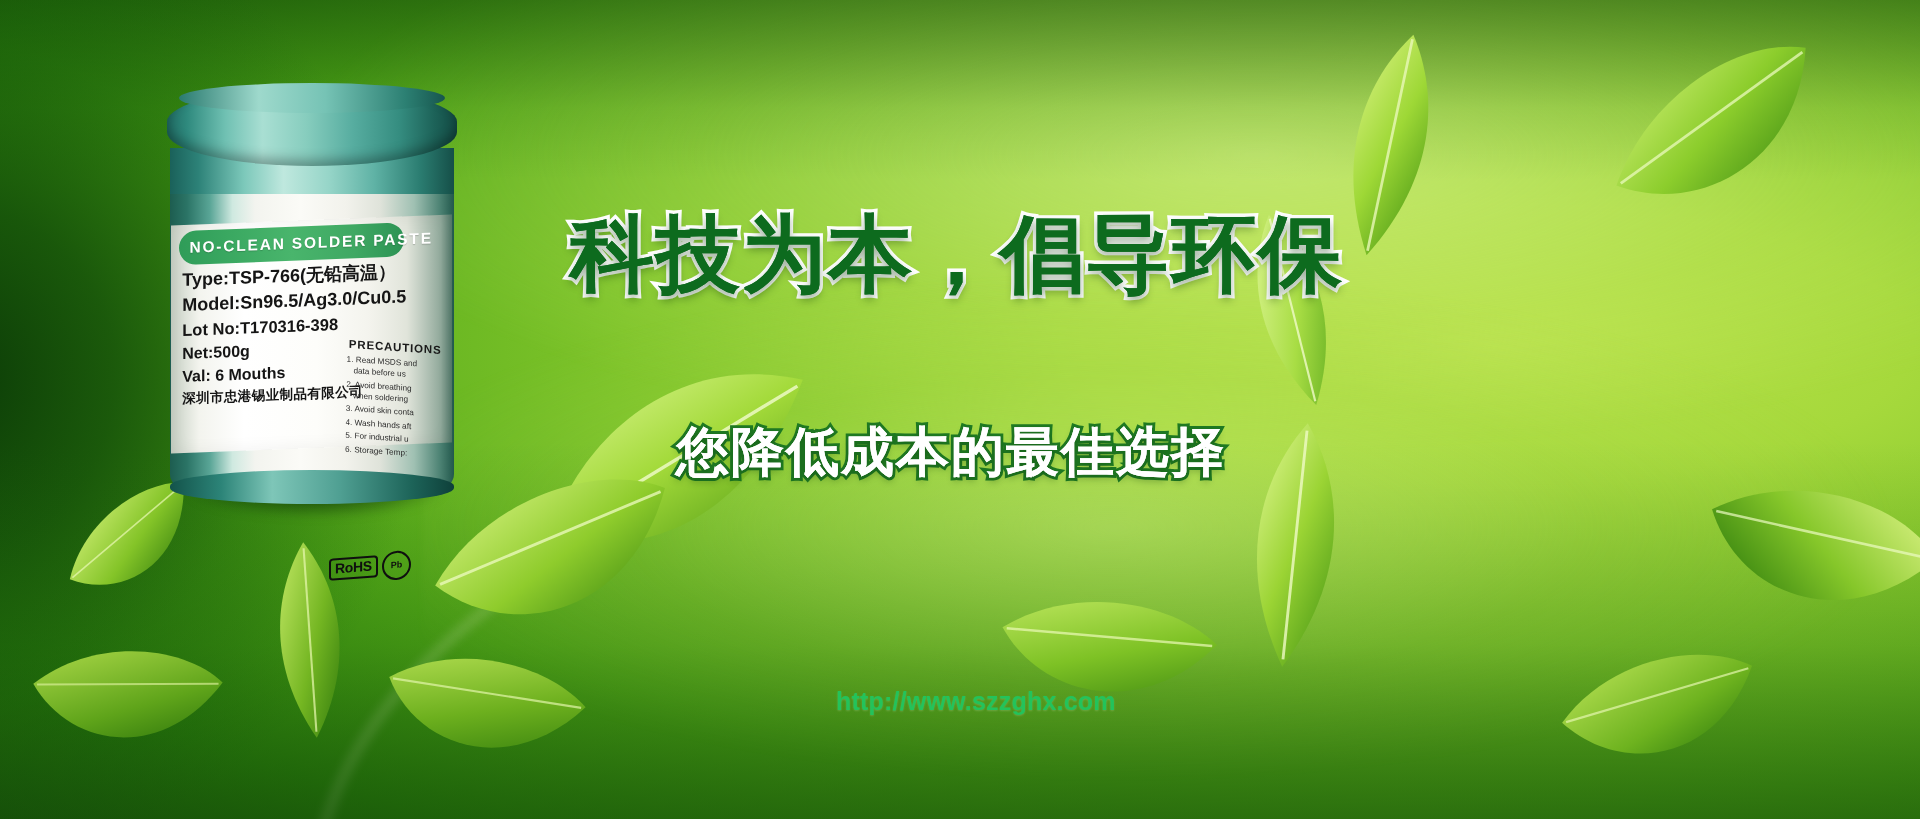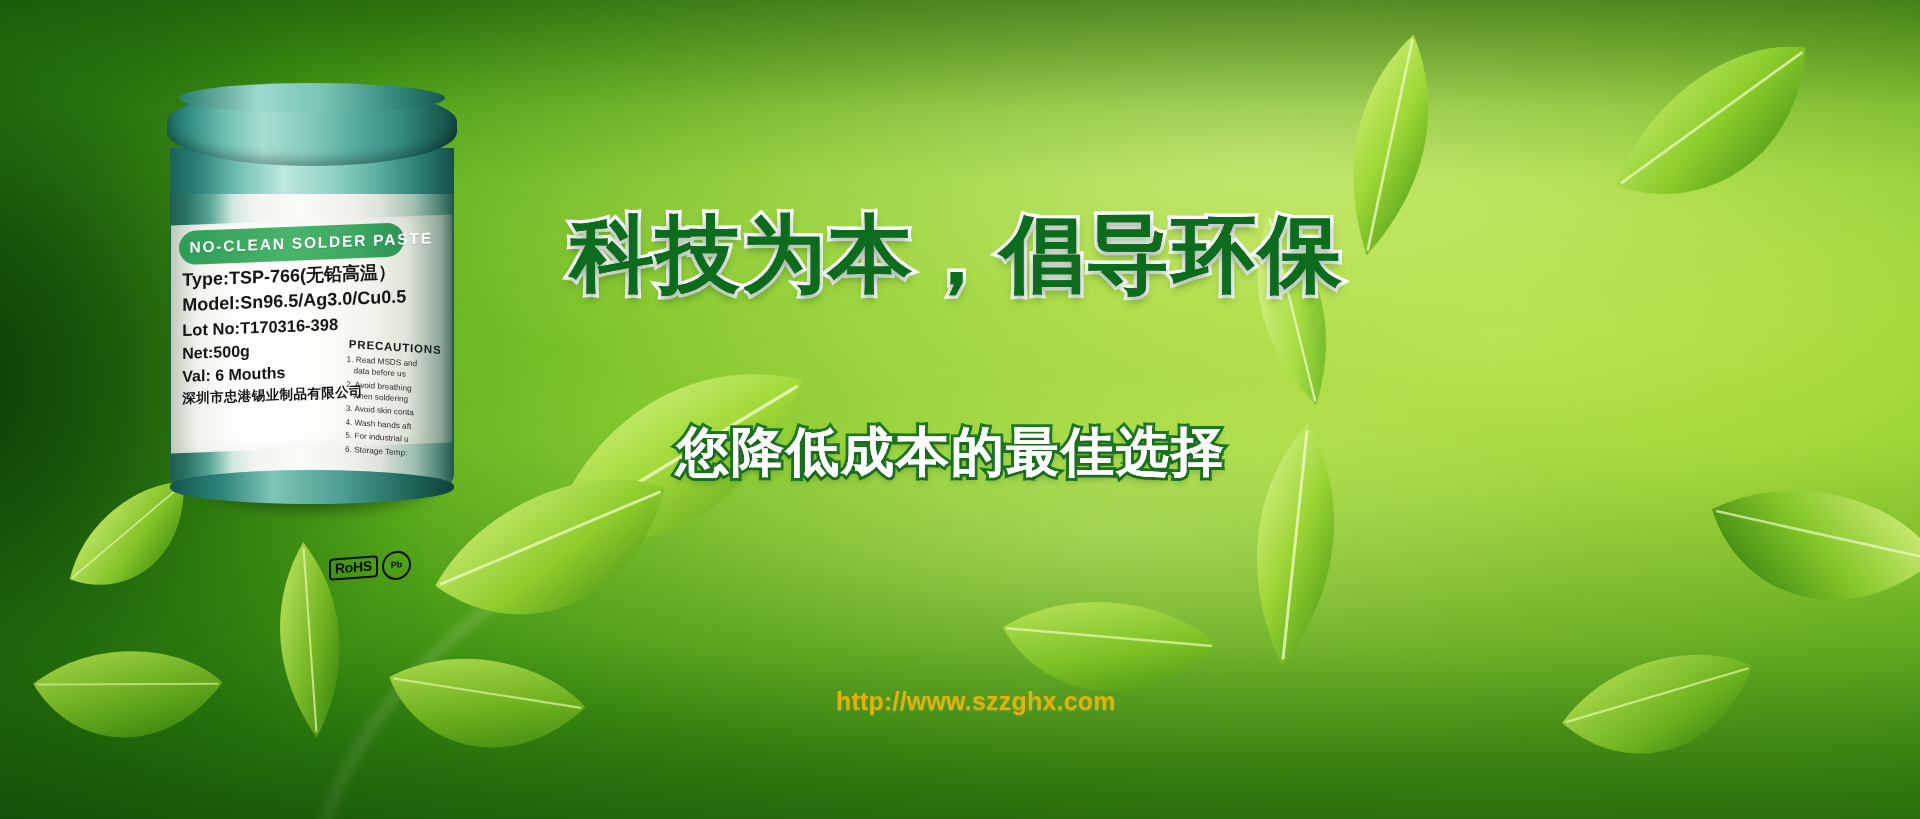--- a/index.html
+++ b/index.html
@@ -191,21 +191,21 @@
     text-shadow:0 4px 7px rgba(12,54,8,.34);
   }
   .subline-inner{
     position:absolute;left:676px;top:425px;width:700px;
     font-size:53px;font-weight:700;line-height:1;
     letter-spacing:2px;white-space:nowrap;color:#ffffff;
   }
   .website{
     position:absolute;left:836px;top:687px;
     font-size:25px;font-weight:700;letter-spacing:.2px;
-    color:#eab308;opacity:.96;
+    color:#22c55e;opacity:.96;
     text-shadow:0 1px 2px rgba(255,255,255,.18);
   }
 </style>
 </head>
 <body>
 
 <div class="banner">
 
   <div class="bg-base"></div>
   <div class="bg-sheen-1"></div>

